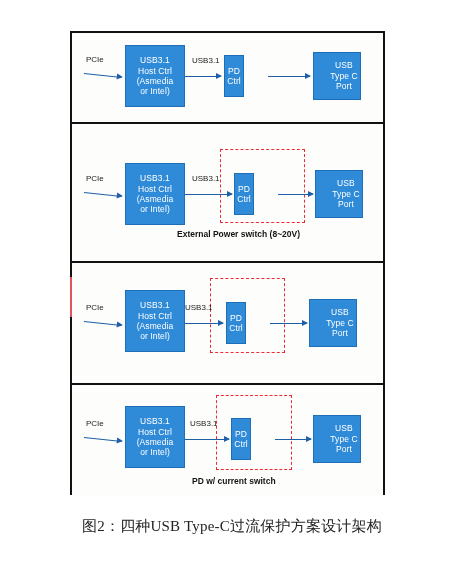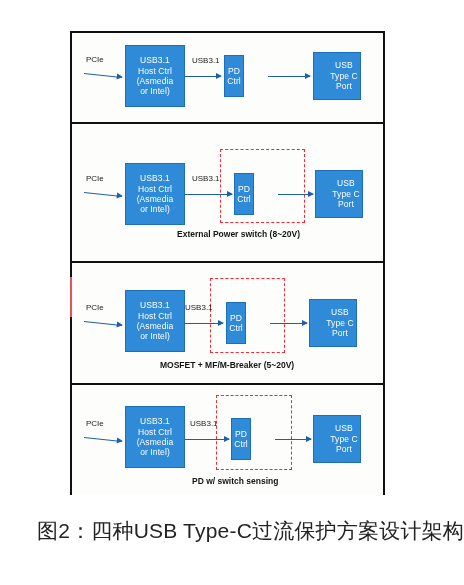--- a/index.html
+++ b/index.html
@@ -108,24 +108,24 @@
     left:-2.5px; top:14px;
     width:2.5px; height:40px;
     background:#e2545c;
   }
 
   
   #figure-caption{
     position:absolute;
     left:0; right:0;
     top:517px;
-    text-align:right;
-    font-size:21px;
+    text-align:center;
+    font-size:15px;
     color:#232323;
-    font-family:Liberation Sans, sans-serif;
+    font-family:Liberation Serif, serif;
     letter-spacing:.2px;
     white-space:nowrap;
   }
 </style>
 </head>
 <body>
 
 <div id="figure-frame">
 
   <div class="panel" id="panel-1">
@@ -215,21 +215,20 @@
     </div>
 
     <div class="arrow" style="left:198px; top:60px; width:37px;"></div>
 
     <div class="block block-port" style="left:237px; top:36px;">
       <span class="ln">USB</span>
       <span class="ln">Type C</span>
       <span class="ln">Port</span>
     </div>
 
-    <div class="dashed-caption" style="left:88px; top:97px;">MOSFET + MF/M-Breaker (5~20V)</div>
   </div>
 
   <div class="panel" id="panel-4">
 
     <span class="link-label" style="left:14px; top:34px;">PCIe</span>
     <div class="arrow arrow-slanted" style="left:12px; top:52px; width:38px; transform:rotate(6deg);"></div>
 
     <div class="block block-host" style="left:53px; top:21px;">
       <span class="ln">USB3.1</span>
       <span class="ln">Host Ctrl</span>
@@ -248,18 +247,18 @@
     </div>
 
     <div class="arrow" style="left:203px; top:54px; width:36px;"></div>
 
     <div class="block block-port" style="left:241px; top:30px;">
       <span class="ln">USB</span>
       <span class="ln">Type C</span>
       <span class="ln">Port</span>
     </div>
 
-    <div class="dashed-caption" style="left:120px; top:91px;">PD w/ switch sensing</div>
+    <div class="dashed-caption" style="left:120px; top:91px;">PD w/ current switch</div>
   </div>
 
 </div>
 
 <div id="figure-caption">图2：四种USB Type-C过流保护方案设计架构</div>
 
 </body></html>

